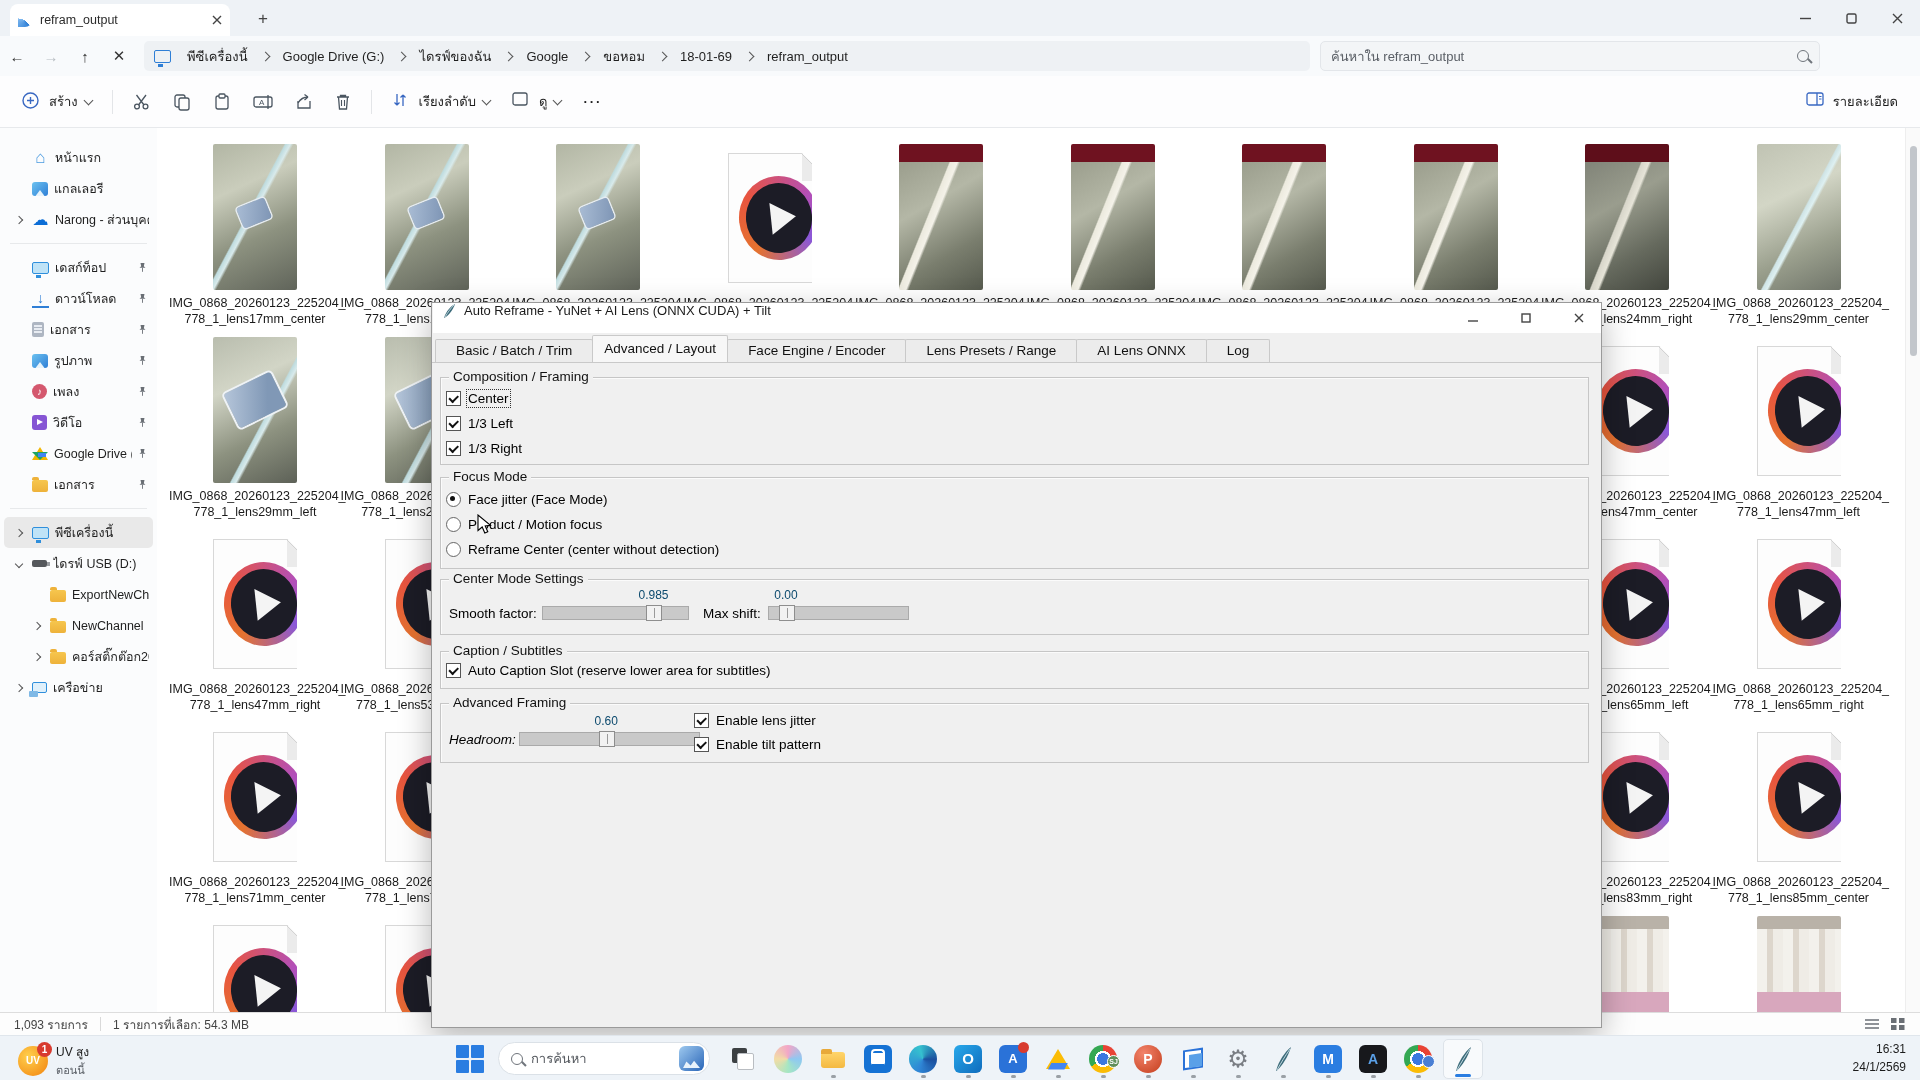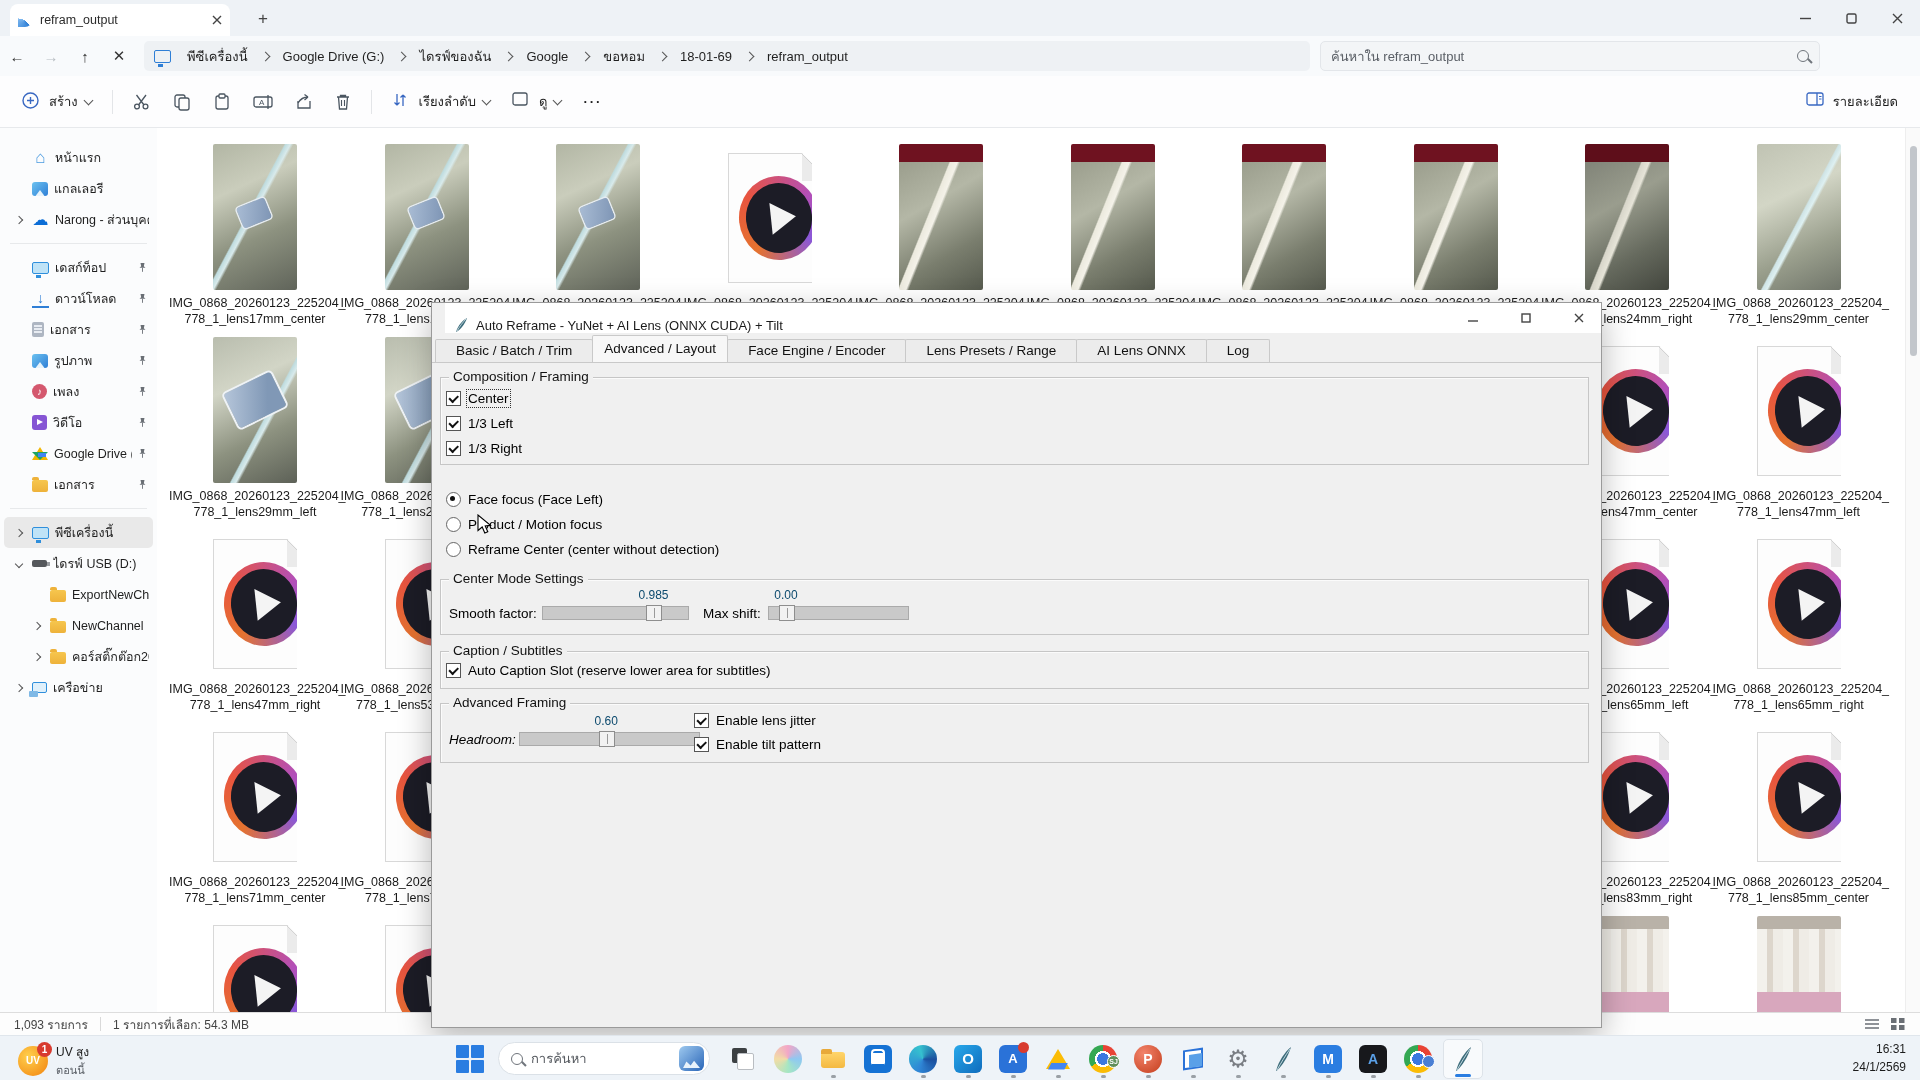--- a/index.html
+++ b/index.html
@@ -120,21 +120,21 @@
 
   
   #statusbar{left:0;top:1012px;width:1920px;height:23px;background:#fdfdfd;border-top:1px solid #ddd;
              display:flex;align-items:center;padding:0 14px;box-sizing:border-box;font-size:12px;color:#444;}
   #statusbar .st-sep{width:1px;height:14px;background:#d9d9d9;margin:0 12px;}
   #view-toggles{margin-left:auto;display:flex;gap:10px;}
 
   
   #dialog{left:431px;top:302px;width:1171px;height:726px;background:#f0f0f0;border:1px solid #9a9a9a;
           box-shadow:0 10px 30px rgba(0,0,0,.28);box-sizing:border-box;z-index:20;}
-  #dlg-title{position:absolute;left:13px;top:0;right:0;height:30px;background:#fff;display:flex;align-items:flex-end;
+  #dlg-title{position:absolute;left:1px;top:0;right:0;height:30px;background:#fff;display:flex;align-items:flex-start;
           padding-left:9px;gap:8px;}
   #dlg-title .d-text{font-size:13px;color:#1a1a1a;flex:1;}
   .dlg-btn{width:45px;height:30px;display:flex;align-items:center;justify-content:center;}
   #dlg-tabs{position:absolute;left:3px;top:32px;right:3px;height:27px;display:flex;align-items:flex-end;}
   .dtab{font-size:13.5px;color:#111;background:#ececec;border:1px solid #c9c9c9;border-bottom:none;
         padding:3px 20px 4px;margin-right:-1px;border-radius:2px 2px 0 0;}
   .dtab.active{background:#f7f7f7;padding:5px 11px 6px;position:relative;z-index:2;}
   #dlg-body{position:absolute;left:0;top:59px;right:0;bottom:0;border-top:1px solid #c9c9c9;background:#f0f0f0;}
   .grp{position:absolute;left:8px;width:1147px;border:1px solid #c6c6c6;box-shadow:inset 1px 1px 0 #fbfbfb;}
   .grp-label{position:absolute;top:-9px;left:8px;background:#f0f0f0;padding:0 4px;font-size:13.5px;color:#111;}
@@ -754,20 +754,23 @@
       <div class="dtab">AI Lens ONNX</div>
       <div class="dtab">Log</div>
     </div>
   <div id="dlg-body">
 
     <div class="grp" style="top:14px;height:86px;">
       <span class="grp-label">Composition / Framing</span>
     </div>
     <div id="grp-comp-rows"></div>
 
+    <div class="grp" style="top:114px;height:90px;">
+      <span class="grp-label">Focus Mode</span>
+    </div>
     <div id="grp-focus-rows"></div>
 
     <div class="grp" style="top:216px;height:54px;">
       <span class="grp-label">Center Mode Settings</span>
       <span class="flabel" style="left:8px;top:26px;">Smooth factor:</span>
       <span class="sl-val" id="smooth-val" style="top: 8px; left: 212.49px;">0.985</span>
       <div class="slider" id="smooth-slider" style="left:101px;top:26px;width:147px;">
           <div class="knob" style="left: 103.49px;"></div>
         </div>
       <span class="flabel" style="left:262px;top:26px;">Max shift:</span>
@@ -798,21 +801,21 @@
       <div class="opt-row" style="left: 14px; top: 53px;">
         <span class="cb on"></span>
         <span>1/3 Left</span>
       </div>
       <div class="opt-row" style="left: 14px; top: 78px;">
         <span class="cb on"></span>
         <span>1/3 Right</span>
       </div>
       <div class="opt-row" style="left: 14px; top: 129px;">
         <span class="rd on"></span>
-        <span>Face focus (Face Left)</span>
+        <span>Face jitter (Face Mode)</span>
       </div>
       <div class="opt-row" style="left: 14px; top: 154px;">
         <span class="rd"></span>
         <span>Product / Motion focus</span>
       </div>
       <div class="opt-row" style="left: 14px; top: 179px;">
         <span class="rd"></span>
         <span>Reframe Center (center without detection)</span>
       </div>
       <div class="opt-row" style="left: 14px; top: 300px;">

